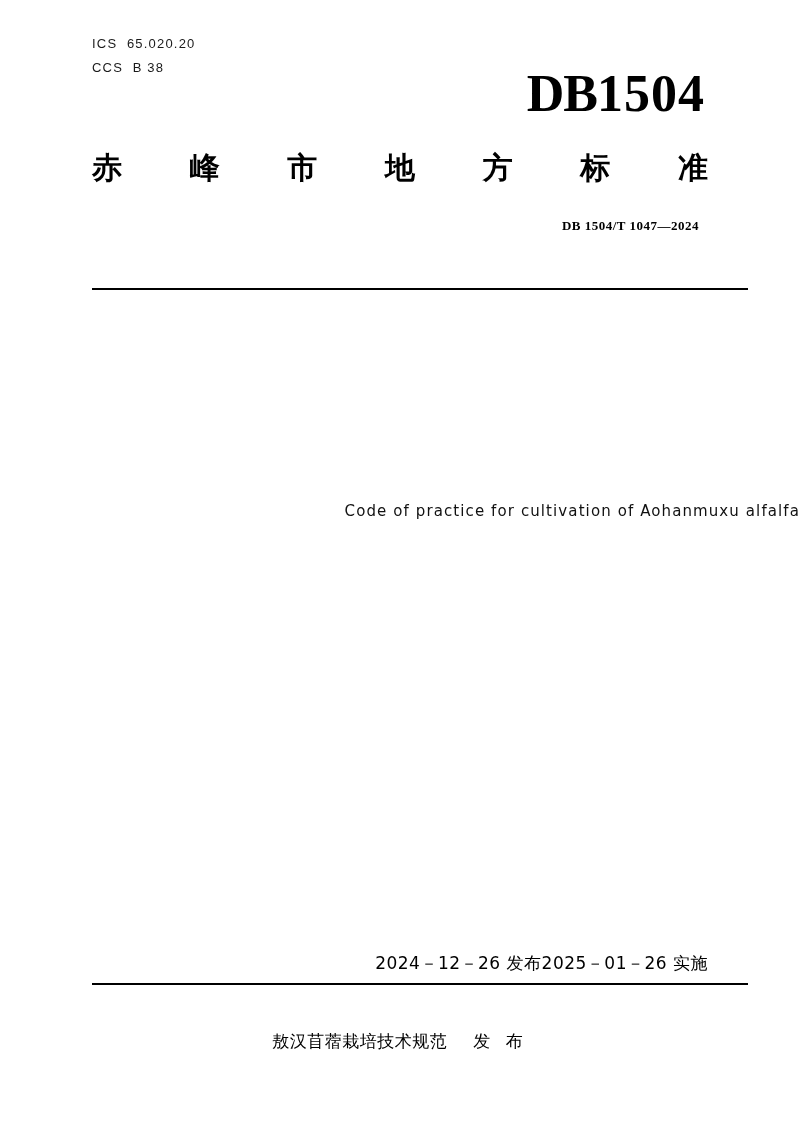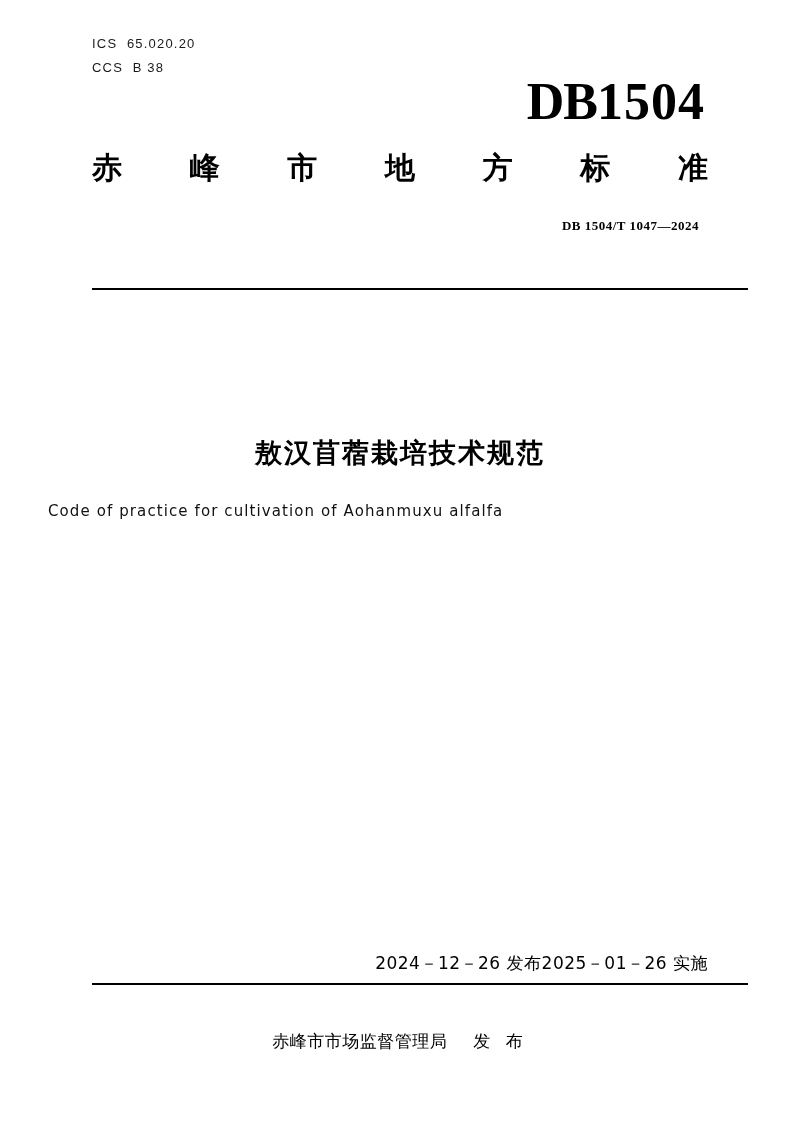--- a/index.html
+++ b/index.html
@@ -42,21 +42,20 @@
   .db-number {
     position: absolute;
     right: 95px;
     top: 68px;
     font-family: "Liberation Serif", serif;
     font-weight: bold;
     font-size: 52px;
     letter-spacing: 1px;
     line-height: 1;
     color: #000000;
-    margin-top: 8px;
   }
   .db-number .db-prefix {
     font-family: "Liberation Serif", serif;
     font-weight: bold;
     letter-spacing: -1px;
   }
 
   
   .standard-title {
     position: absolute;
@@ -106,24 +105,24 @@
     text-align: center;
     font-family: "DejaVu Sans", sans-serif;
     font-weight: bold;
     font-size: 27px;
     letter-spacing: 2px;
     color: #000000;
   }
 
   .doc-title-en {
     position: absolute;
-    left: 0;
+    left: 14px;
     right: 0;
     top: 502px;
-    text-align: left;
+    text-align: right;
     font-family: "DejaVu Sans", sans-serif;
     font-size: 15px;
     letter-spacing: 1.1px;
     color: #111111;
     margin-left: 48px;
   }
 
   
   .footer-rule {
     position: absolute;
@@ -185,26 +184,25 @@
     <span>地</span>
     <span>方</span>
     <span>标</span>
     <span>准</span>
   </div>
 
   <div class="standard-code">DB 1504/T 1047—2024</div>
 
   <div class="rule"></div>
 
-  <div class="doc-title">敖汉苜蓿栽培技术规范</div>
   <div class="doc-title-en">Code of practice for cultivation of Aohanmuxu alfalfa</div>
 
   <div class="footer-dates">
     <span>2024－12－26 发布</span>
     <span>2025－01－26 实施</span>
   </div>
   <div class="footer-rule"></div>
 
   <div class="publisher">
-    <span class="pub-name">赤峰市市场监督管理局</span><span class="pub-action">发 布</span>
+    <span class="pub-name">敖汉苜蓿栽培技术规范</span><span class="pub-action">发 布</span>
   </div>
 
 </div>
 
 </body></html>

